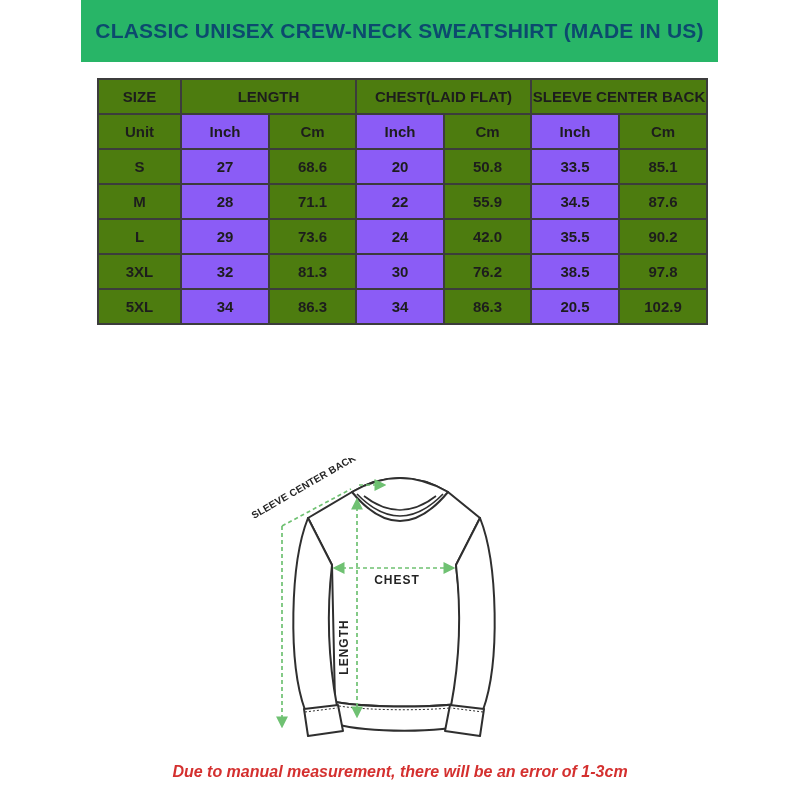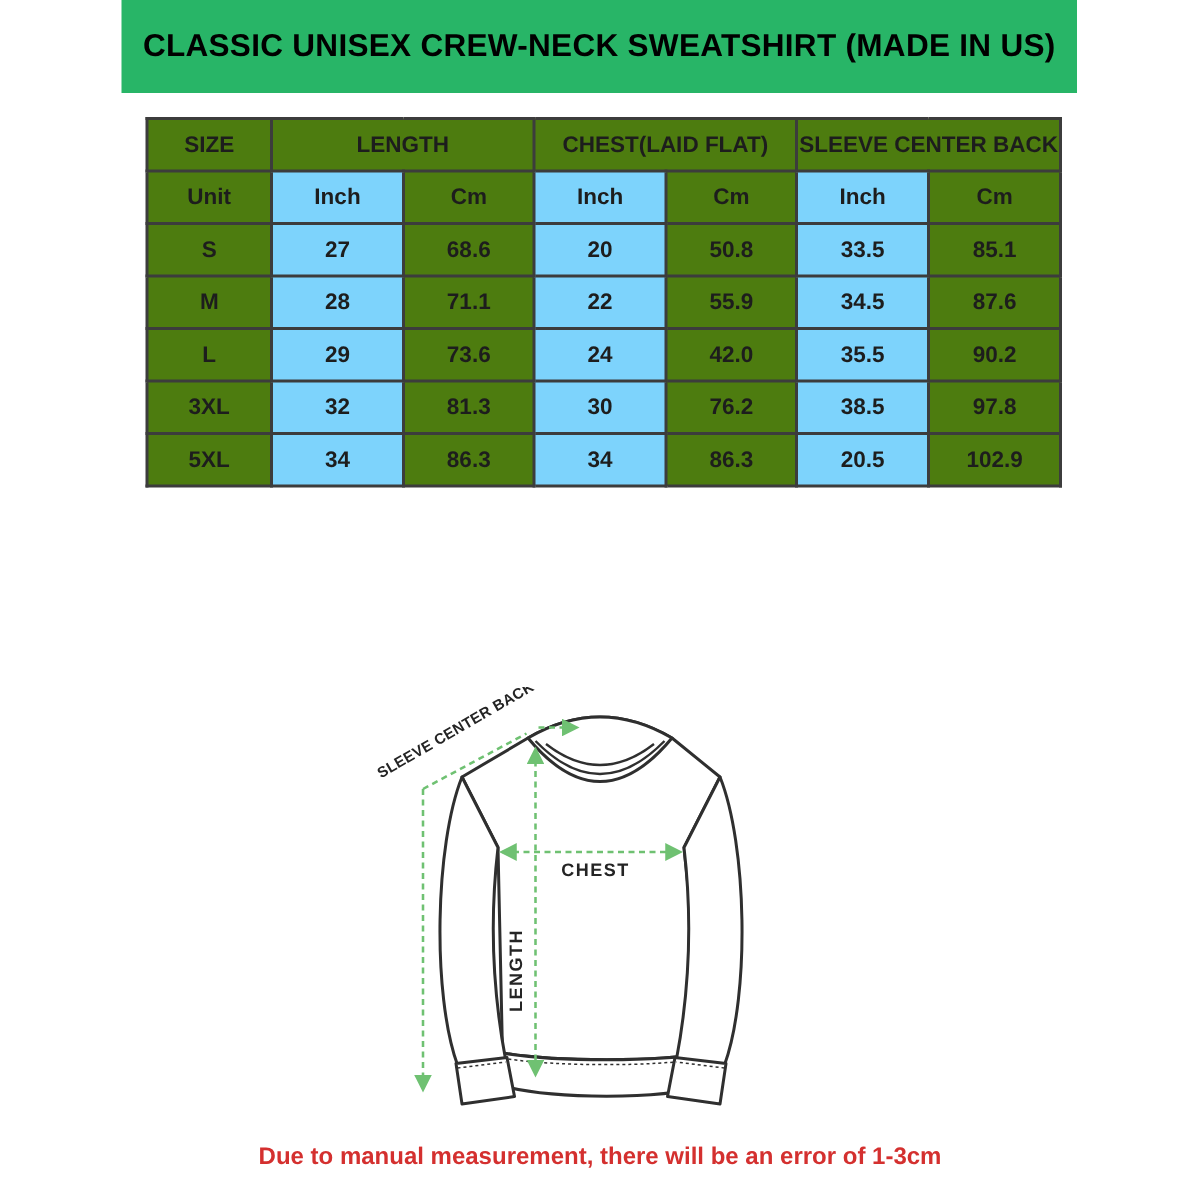--- a/index.html
+++ b/index.html
@@ -5,43 +5,43 @@
   html,body{margin:0;padding:0;}
   body{
     width:800px;height:800px;position:relative;background:#ffffff;
     font-family:"Liberation Sans",sans-serif;overflow:hidden;
   }
   .banner{
     position:absolute;left:81px;top:0;width:637px;height:62px;
     background:#28b567;display:flex;align-items:center;justify-content:center;
   }
   .banner-title{
-    color:#000000;font-size:21px;font-weight:bold;letter-spacing:.2px;
+    color:#0c4a6e;font-size:21px;font-weight:bold;letter-spacing:.2px;
     margin:0;white-space:nowrap;
   }
   table.size-chart{
     position:absolute;left:97px;top:78px;width:609px;
     border-collapse:collapse;table-layout:fixed;
   }
   .size-chart th,.size-chart td{
     border:2px solid #3c3c3c;height:33px;padding:0;
     text-align:center;vertical-align:middle;
     font-size:15px;font-weight:bold;color:#1d1d1d;
   }
   .gray{background:#4d7c0f;}
-  .white{background:#7dd3fc;}
+  .white{background:#8b5cf6;}
   .diagram{position:absolute;left:240px;top:458px;width:320px;height:300px;}
   .garment{fill:#ffffff;stroke:#2f2f2f;stroke-width:2;stroke-linejoin:round;}
   .garment-line{fill:none;stroke:#2f2f2f;stroke-width:1.6;stroke-linejoin:round;}
   .stitch{fill:none;stroke:#2f2f2f;stroke-width:1;stroke-dasharray:2 2;}
   .measure{fill:none;stroke:#6fc172;stroke-width:1.7;stroke-dasharray:4 3;}
   .diag-label{fill:#242424;font-family:"Liberation Sans",sans-serif;font-weight:bold;}
   .footnote{
     position:absolute;left:0;top:763px;width:800px;text-align:center;
-    color:#d4302f;font-size:16px;font-weight:bold;
+    color:#d4302f;font-size:16px;font-weight:bold;font-style:italic;
   }
 </style>
 </head>
 <body>
 
 <div class="banner">
   <h1 class="banner-title">CLASSIC UNISEX CREW-NECK SWEATSHIRT (MADE IN US)</h1>
 </div>
 
 <table class="size-chart">

